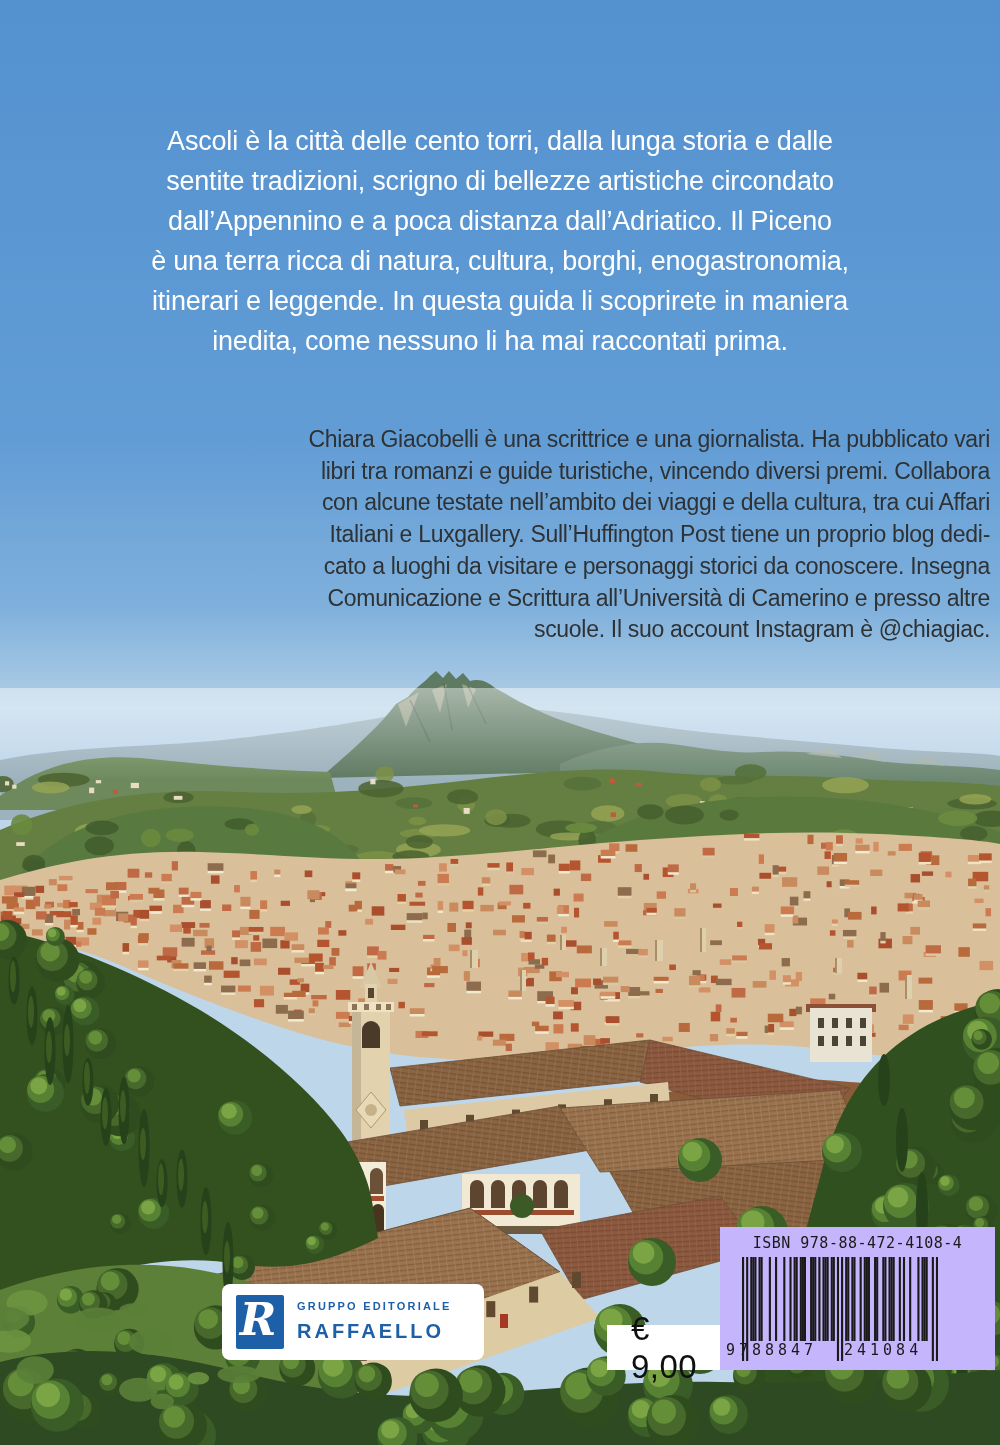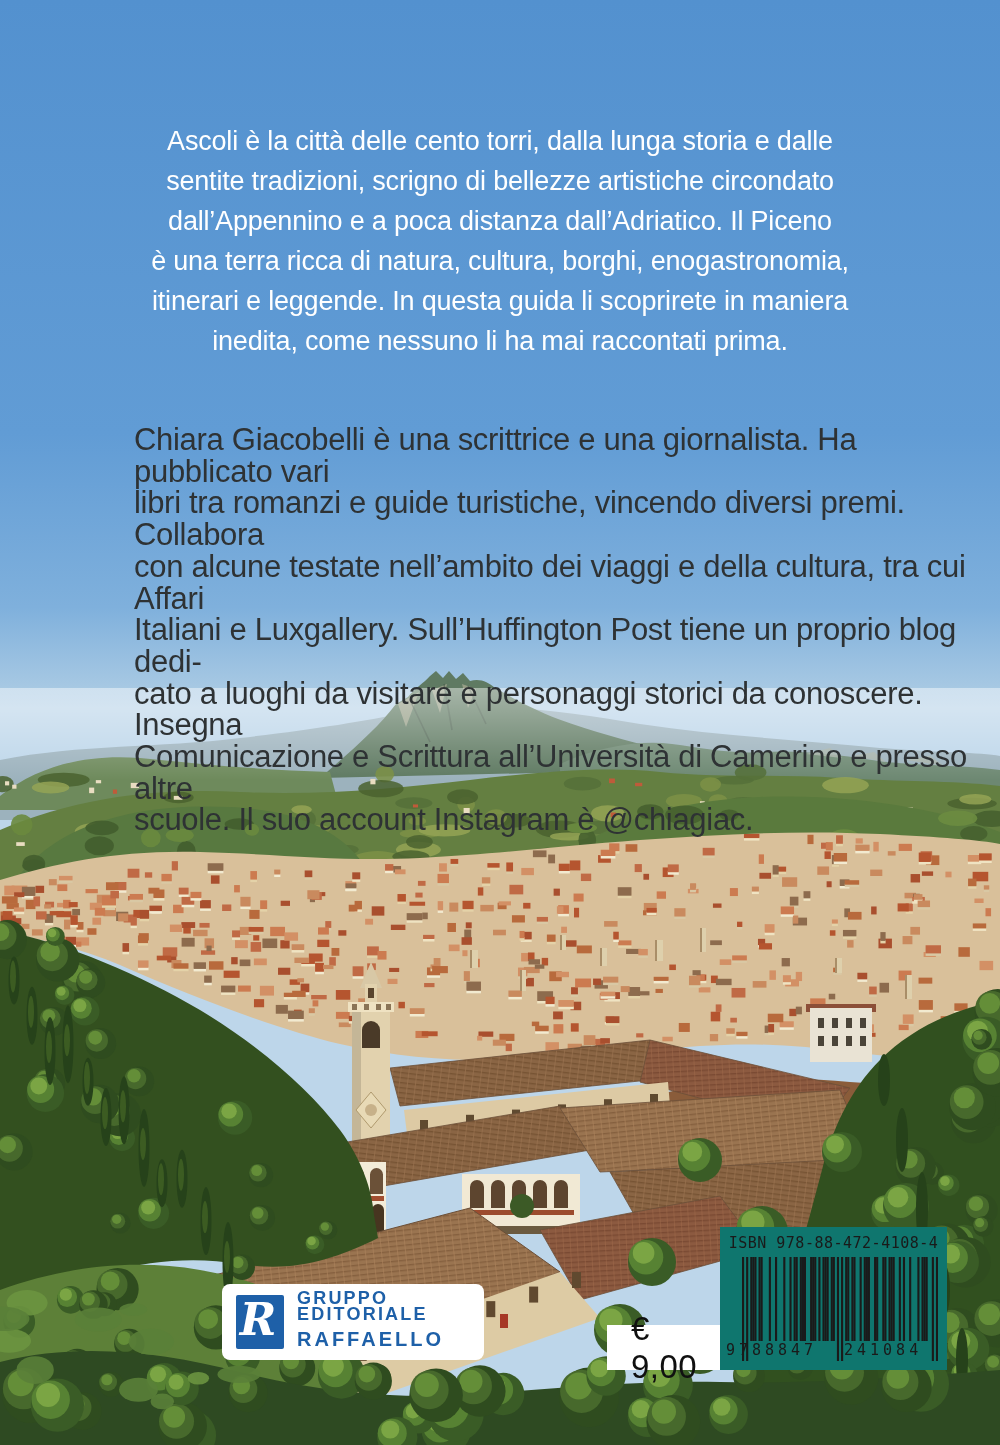--- a/index.html
+++ b/index.html
@@ -8,50 +8,50 @@
     font-family:"Liberation Sans",sans-serif;margin:0 auto;background:#5694d0;
   }
   .photo{position:absolute;left:0;top:0;width:1000px;height:1445px;display:block;}
   .blurb{
     position:absolute;left:20px;top:121px;width:960px;
     color:#ffffff;font-size:27px;line-height:40px;text-align:center;
     white-space:pre-line;letter-spacing:-0.2px;
   }
   .bio{
     position:absolute;left:134px;top:424px;width:856px;
-    color:#2e3234;font-size:31px;line-height:31.7px;text-align:left;
+    color:#2e3234;font-size:23px;line-height:31.7px;text-align:right;
     white-space:pre-line;letter-spacing:-0.3px;
   }
   .logo-box{
     position:absolute;left:222px;top:1284px;width:262px;height:76px;
     background:#ffffff;border-radius:8px;display:flex;align-items:center;
     padding-left:14px;box-sizing:border-box;
   }
   .logo-mark{
     width:48px;height:54px;background:#1e60a8;border-radius:2px;
     display:flex;align-items:center;justify-content:center;flex:0 0 auto;
   }
   .logo-mark span{
     font-family:"DejaVu Serif",serif;font-style:italic;font-weight:bold;
     color:#ffffff;font-size:44px;line-height:54px;transform:translate(-2px,-2px);
   }
   .logo-text{margin-left:13px;display:flex;flex-direction:column;}
   .logo-group{
-    color:#1e60a8;font-weight:bold;font-size:18px;letter-spacing:2.2px;line-height:16px;
+    color:#1e60a8;font-weight:bold;font-size:11px;letter-spacing:2.2px;line-height:16px;
   }
   .logo-name{
     color:#1e60a8;font-weight:bold;font-size:20px;letter-spacing:3px;line-height:31px;margin-top:2px;
   }
   .price-box{
     position:absolute;left:607px;top:1325px;width:113px;height:45px;background:#ffffff;
     display:flex;align-items:center;box-sizing:border-box;padding-left:24px;
   }
   .price-box span{font-size:33px;color:#101010;letter-spacing:0.5px;}
   .isbn-box{
-    position:absolute;left:720px;top:1227px;width:227px;height:143px;background:#0f766e;
+    position:absolute;left:720px;top:1227px;width:227px;height:143px;background:#c4b5fd;padding-left:48px;
   }
   .isbn-line{
     position:absolute;top:7px;left:0;width:100%;text-align:center;
     font-family:"DejaVu Sans Mono",monospace;font-size:15px;letter-spacing:0.5px;color:#1a1a1a;
   }
   .barcode{position:absolute;left:22px;top:30px;width:196px;height:104px;}
   .ean-digits{
     position:absolute;top:114px;left:0;width:100%;height:22px;
     font-family:"DejaVu Sans Mono",monospace;font-size:15px;color:#1a1a1a;
   }

